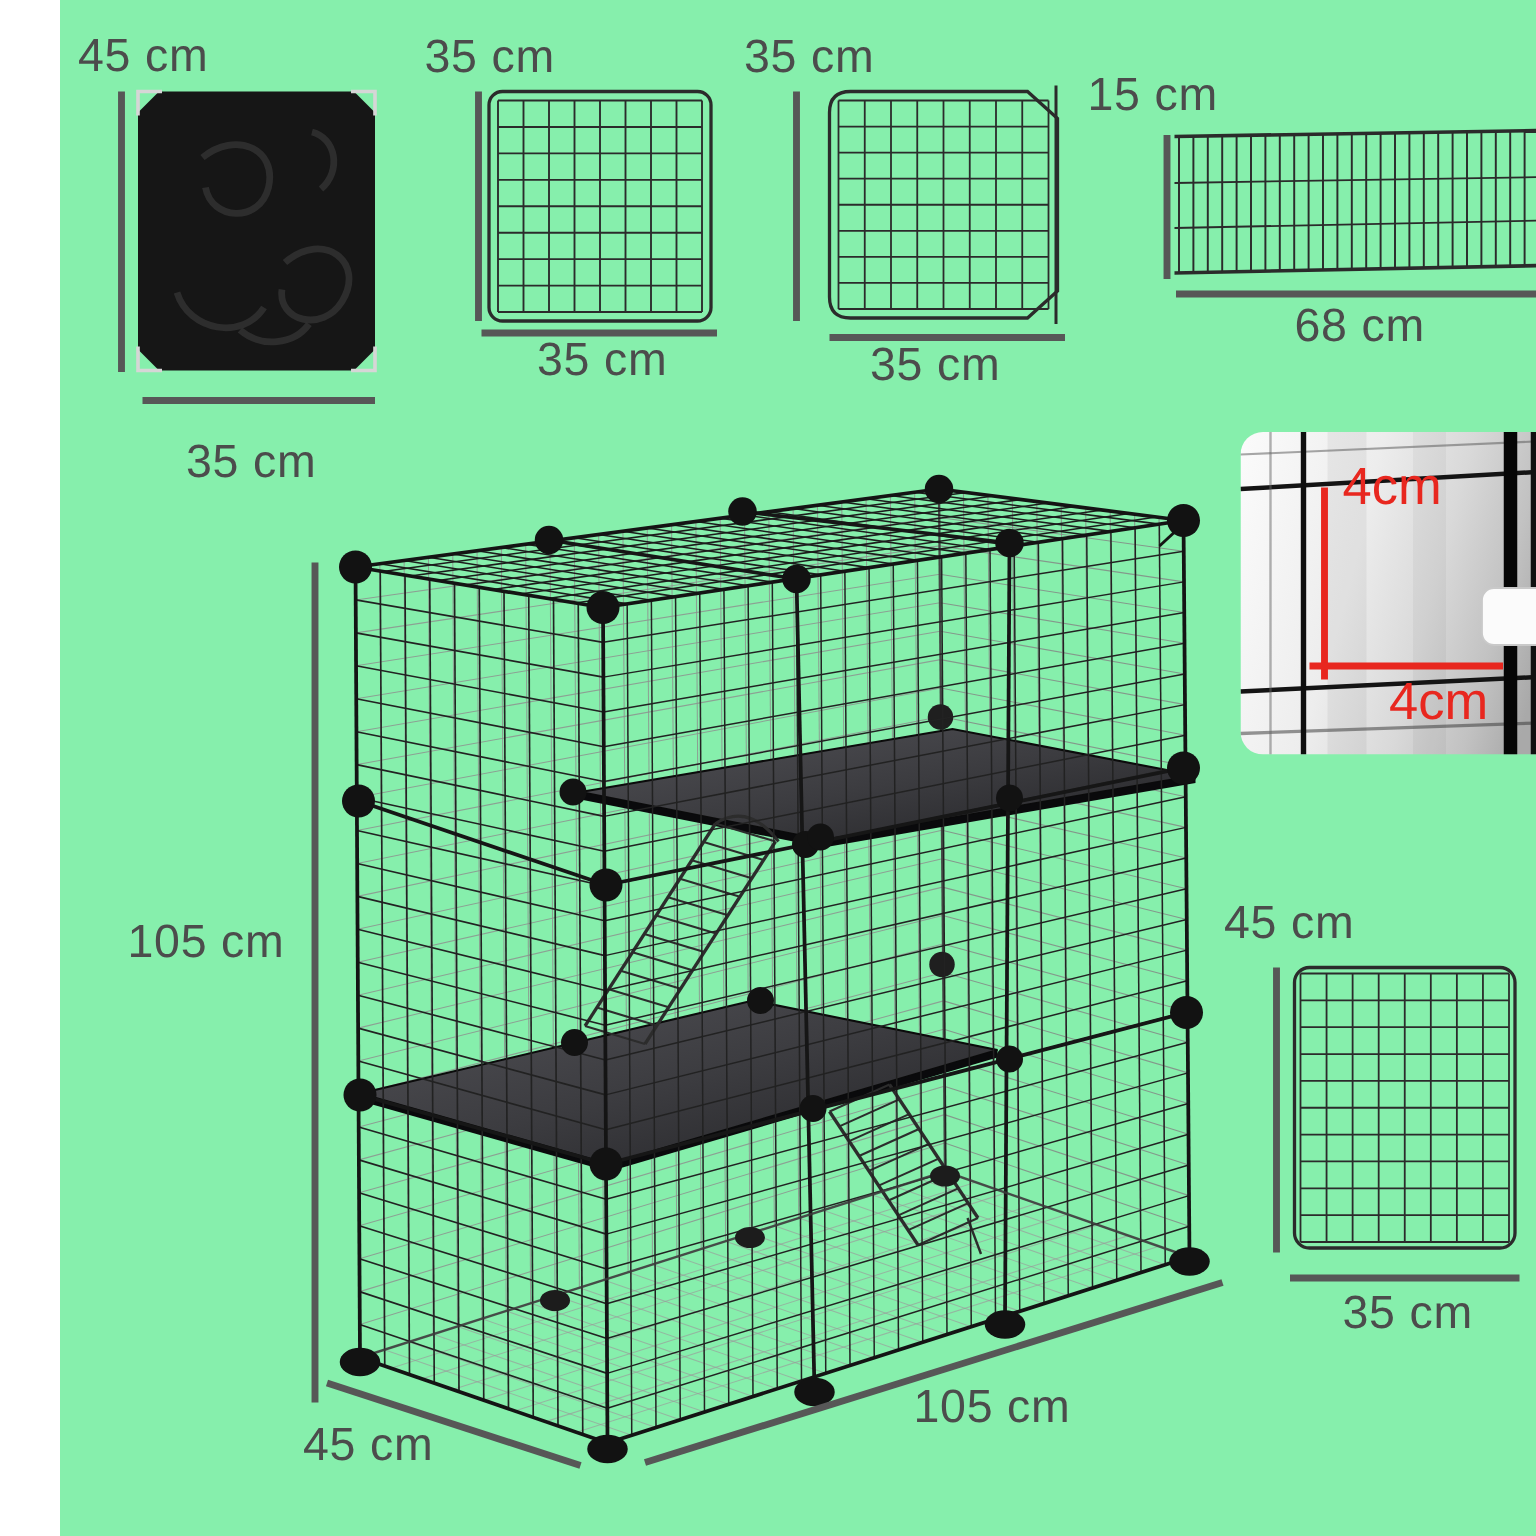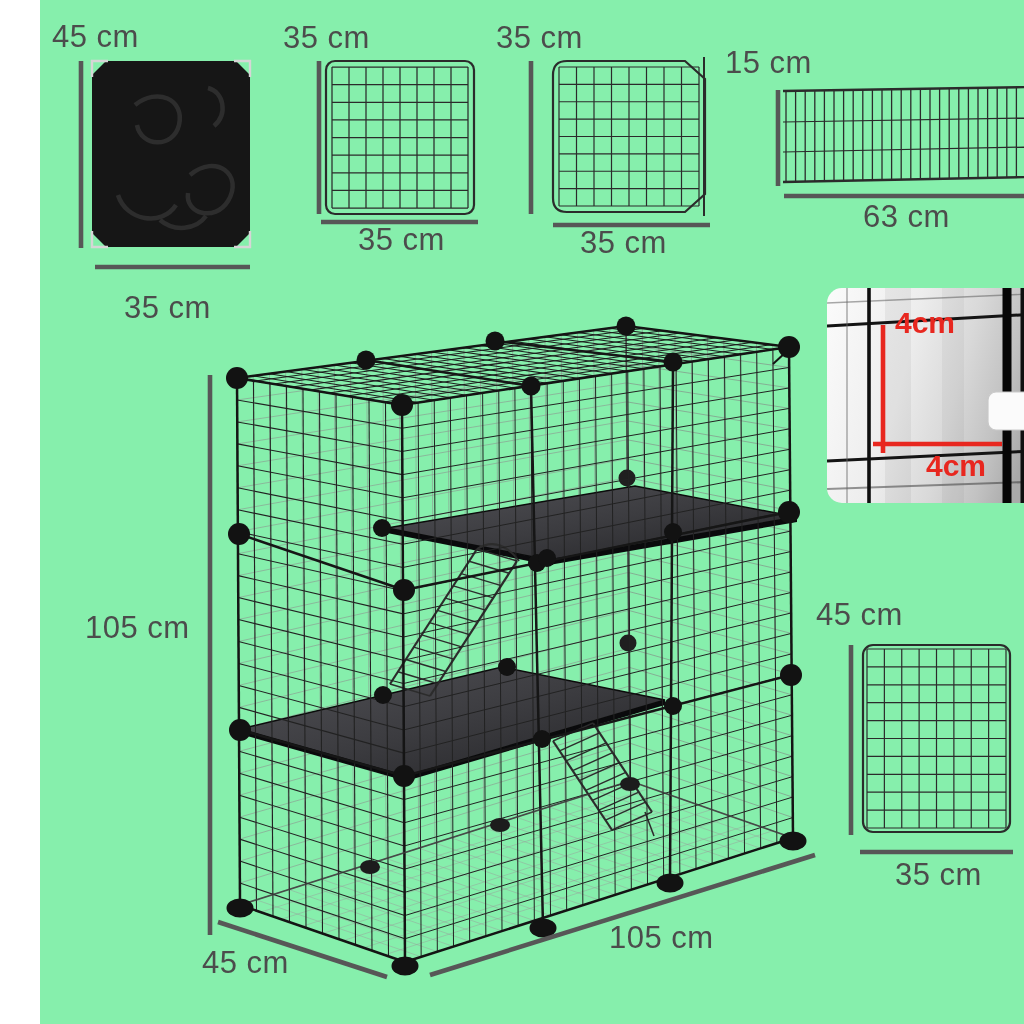--- a/index.html
+++ b/index.html
@@ -1,21 +1,21 @@
 <!DOCTYPE html>
 <html><head>
 <meta charset="utf-8">
 <style>
   html,body{margin:0;padding:0;background:#fff;}
   .stage{position:relative;width:1024px;height:1024px;background:#86efac;
          font-family:"Liberation Sans",sans-serif;overflow:hidden;margin-left:40px;}
   .stage svg{position:absolute;left:0;top:0;}
   .lbl{position:absolute;font-size:31px;color:#4c4c4c;letter-spacing:.5px;
        white-space:nowrap;line-height:1.1;}
-  .lbl.red{font-size:30px;font-weight:700;color:#e8271f;letter-spacing:0;}
+  .lbl.red{font-size:35px;font-weight:400;color:#e8271f;letter-spacing:0;}
 </style>
 </head>
 <body>
 
 <div class="stage">
   <svg id="scene" width="1024" height="1024" viewBox="0 0 1024 1024">
       <defs>
         <linearGradient id="shelfG" x1="0" y1="0" x2="1" y2="1">
           <stop offset="0" stop-color="#515156"></stop>
           <stop offset="0.5" stop-color="#3c3c40"></stop>
@@ -513,21 +513,21 @@
   <div class="lbl" style="left:12px;top:20px">45 cm</div>
   <div class="lbl" style="left:84px;top:291px">35 cm</div>
 
   <div class="lbl" style="left:243px;top:21px">35 cm</div>
   <div class="lbl" style="left:318px;top:223px">35 cm</div>
 
   <div class="lbl" style="left:456px;top:21px">35 cm</div>
   <div class="lbl" style="left:540px;top:226px">35 cm</div>
 
   <div class="lbl" style="left:685px;top:46px">15 cm</div>
-  <div class="lbl" style="left:823px;top:200px">63 cm</div>
+  <div class="lbl" style="left:823px;top:200px">68 cm</div>
 
   <div class="lbl red" style="left:855px;top:306px">4cm</div>
   <div class="lbl red" style="left:886px;top:449px">4cm</div>
 
   <div class="lbl" style="left:45px;top:611px">105 cm</div>
   <div class="lbl" style="left:162px;top:946px">45 cm</div>
   <div class="lbl" style="left:569px;top:921px">105 cm</div>
 
   <div class="lbl" style="left:776px;top:598px">45 cm</div>
   <div class="lbl" style="left:855px;top:858px">35 cm</div>

